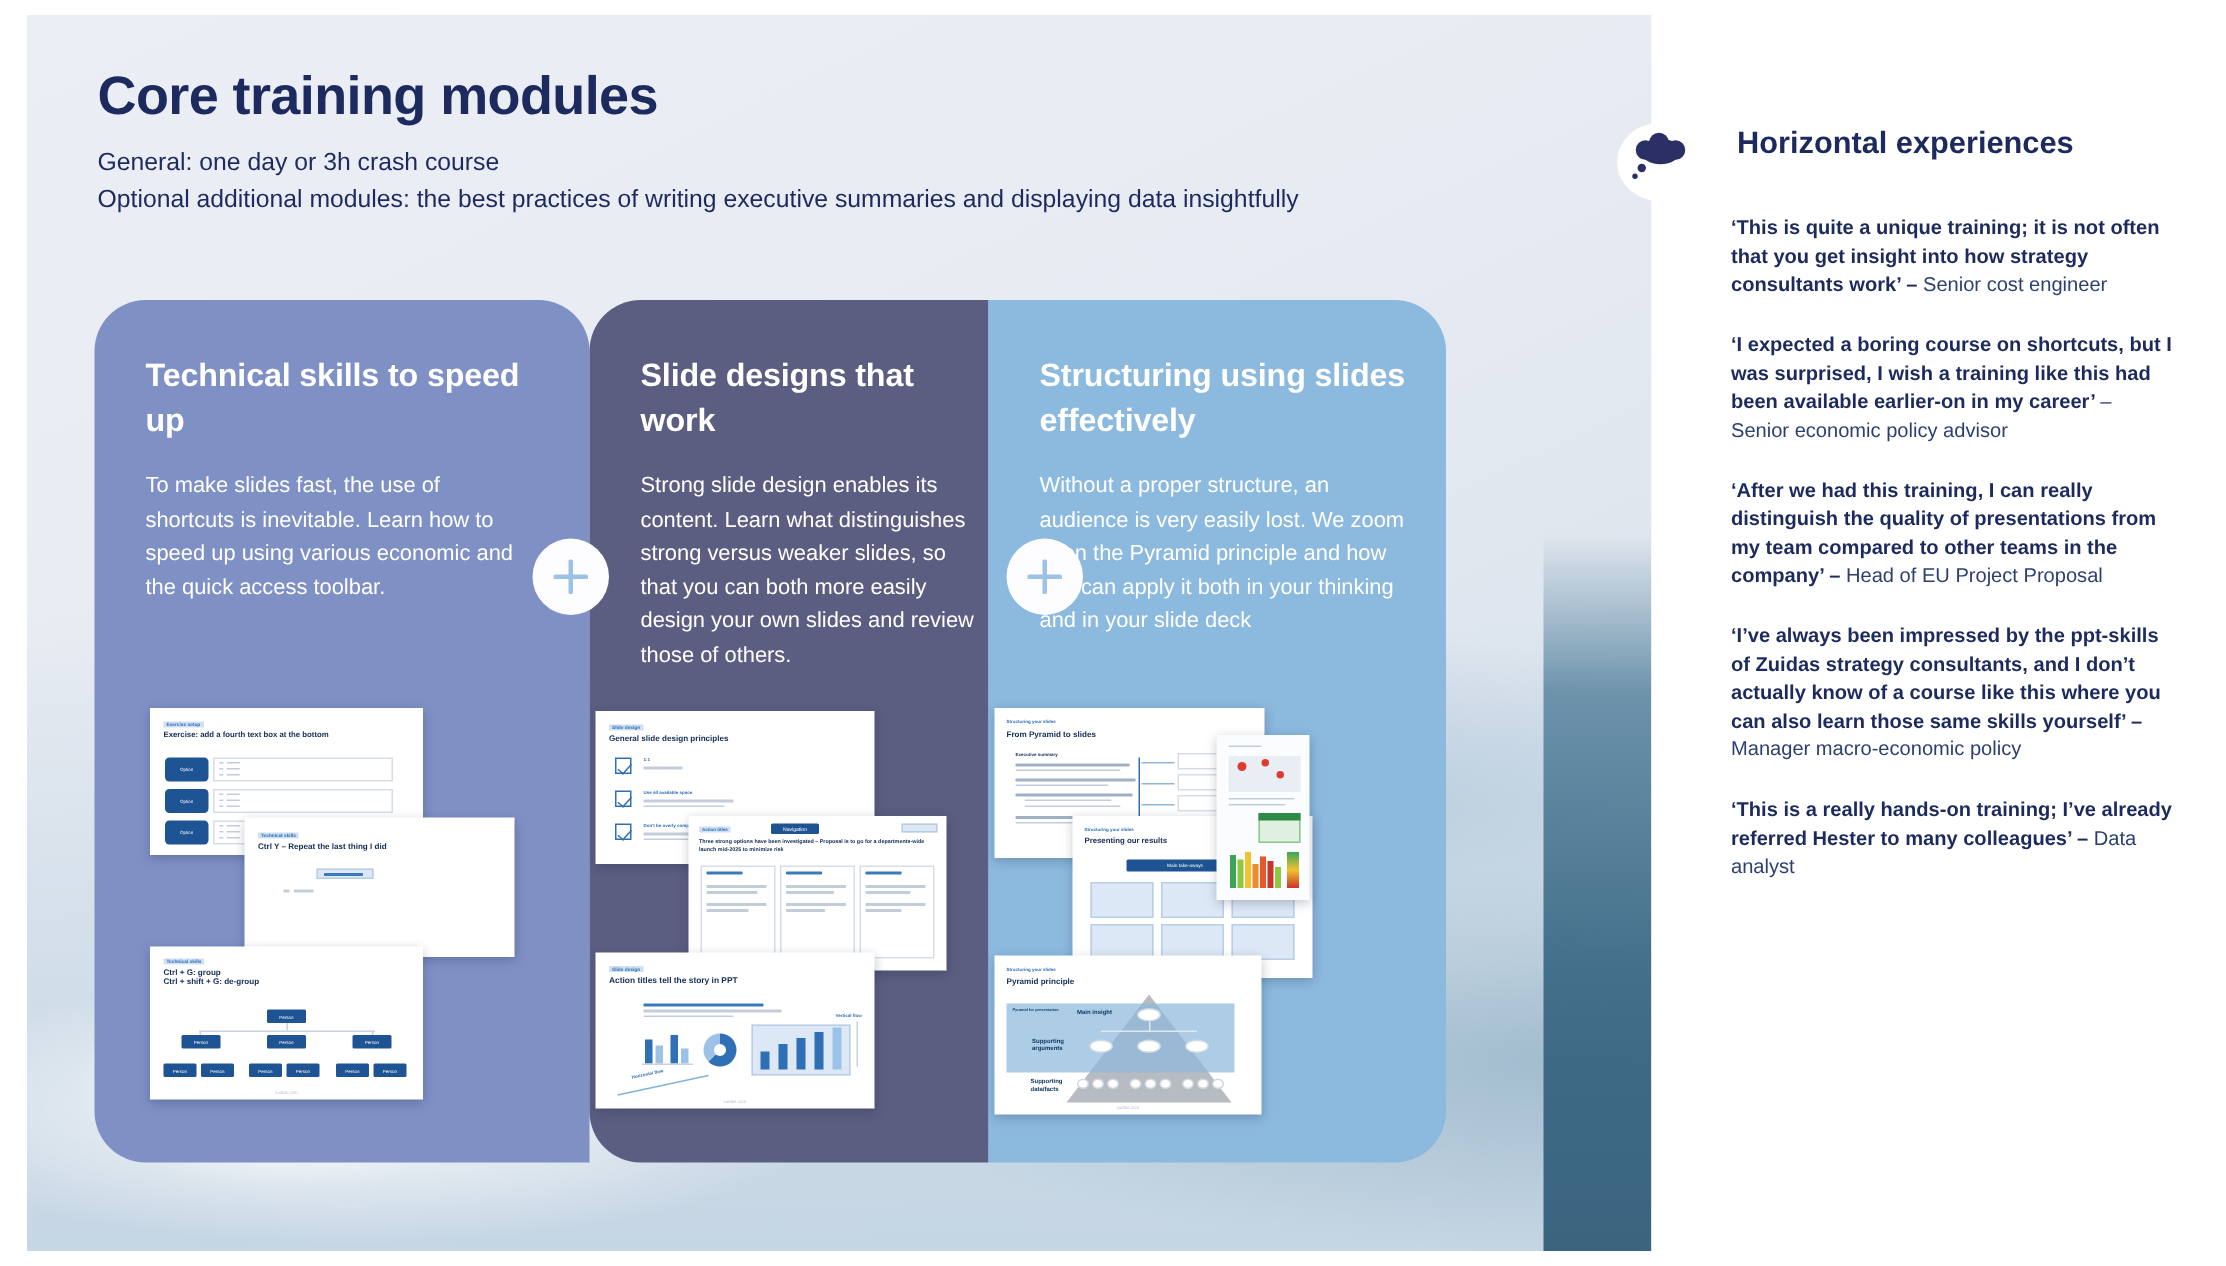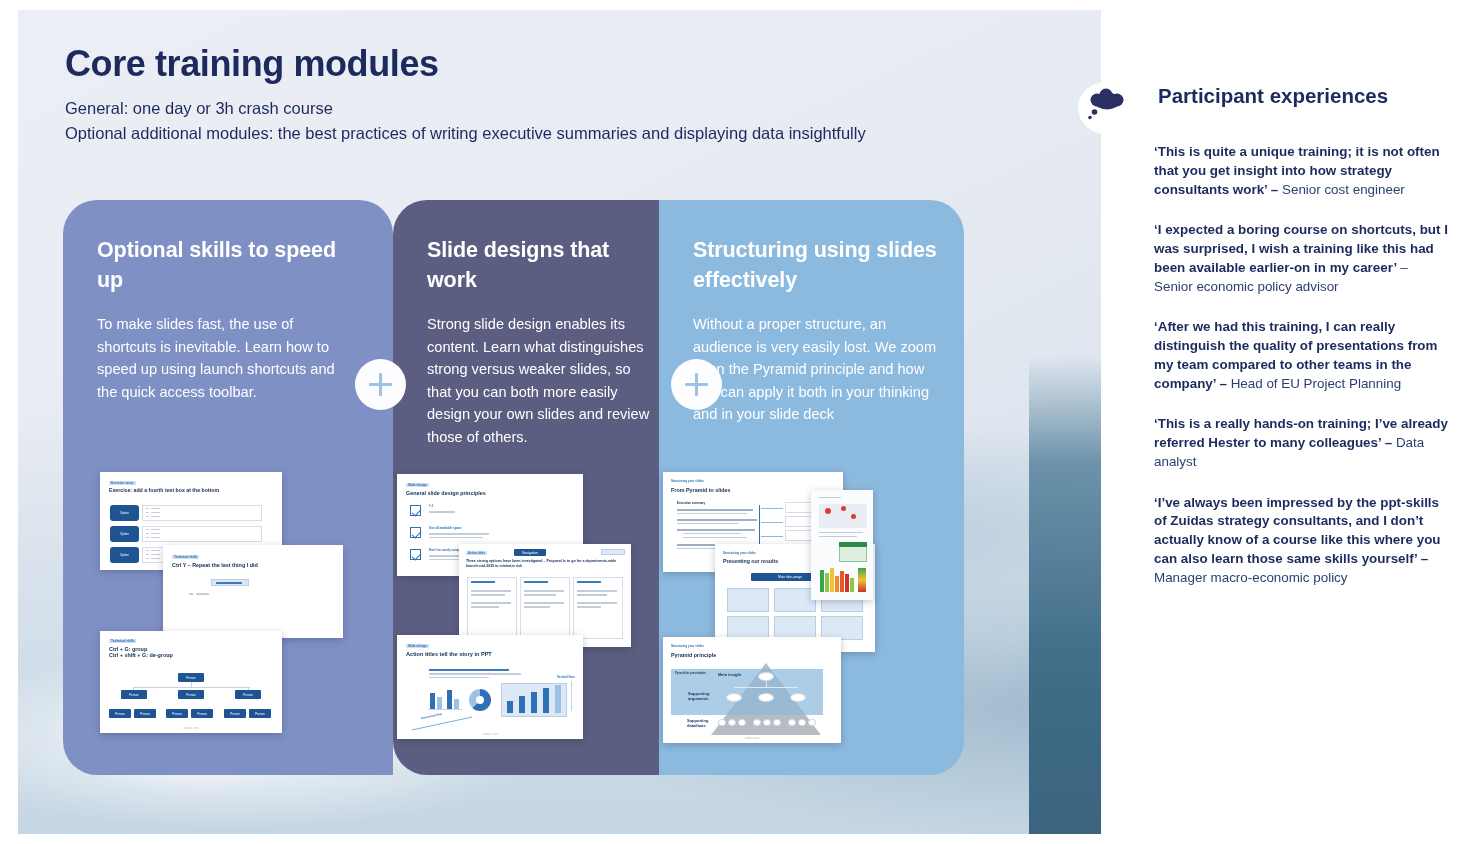--- a/index.html
+++ b/index.html
@@ -260,22 +260,22 @@
     <div class="title">Core training modules</div>
     <div class="subtitle">
       <div>General: one day or 3h crash course</div>
       <div>Optional additional modules: the best practices of writing executive summaries and displaying data insightfully</div>
     </div>
   </div>
 
   <div class="columns">
 
     <div class="col col-1">
-      <div class="col-head">Optional skills to speed up</div>
-      <div class="col-body">To make slides fast, the use of shortcuts is inevitable. Learn how to speed up using launch shortcuts and the quick access toolbar.</div>
+      <div class="col-head">Technical skills to speed up</div>
+      <div class="col-body">To make slides fast, the use of shortcuts is inevitable. Learn how to speed up using various economic and the quick access toolbar.</div>
 
       <div class="thumb" style="left:37px; top:272px; width:182px; height:98px;">
         <span class="t-eyebrow" style="font-size:3.2px; position:absolute; left:9px; top:9px; background:#cfe0f2; padding:0.5px 2px;">Exercise setup</span>
         <span class="t-title" style="font-size:5.2px; position:absolute; left:9px; top:16px;">Exercise: add a fourth text box at the bottom</span>
         <div class="row-box" style="left:42px; top:33px; width:120px; height:16px;"></div>
         <div class="blk-lbl" style="left:10px; top:33px; width:29px; height:16px; border-radius:3px;">Option</div>
         <div class="minitext" style="left:46px; top:36px; width:3px; height:1.3px;"></div>
         <div class="minitext" style="left:51px; top:36px; width:9px; height:1.3px;"></div>
         <div class="minitext" style="left:46px; top:40px; width:3px; height:1.3px;"></div>
         <div class="minitext" style="left:51px; top:40px; width:9px; height:1.3px;"></div>
@@ -514,33 +514,33 @@
         <ellipse cx="22" cy="13" rx="13" ry="8.5"></ellipse>
         <circle cx="12" cy="12" r="6.5"></circle>
         <circle cx="32" cy="12" r="6.5"></circle>
         <circle cx="21" cy="7" r="6.5"></circle>
         <circle cx="9.5" cy="24" r="2.8"></circle>
         <circle cx="5" cy="29.5" r="1.8"></circle>
       </g>
     </svg>
   </div>
 
-  <div class="panel-title">Participant experiences</div>
+  <div class="panel-title">Horizontal experiences</div>
 
   <div class="quotes">
     <div class="quote">
       <p><span>‘This is quite a unique training; it is not often that you get insight into how strategy consultants work’ – </span><span class="role">Senior cost engineer</span></p>
     </div>
     <div class="quote">
       <p><span>‘I expected a boring course on shortcuts, but I was surprised, I wish a training like this had been available earlier-on in my career’ </span><span class="role">– Senior economic policy advisor</span></p>
     </div>
     <div class="quote">
-      <p><span>‘After we had this training, I can really distinguish the quality of presentations from my team compared to other teams in the company’ – </span><span class="role">Head of EU Project Planning</span></p>
+      <p><span>‘After we had this training, I can really distinguish the quality of presentations from my team compared to other teams in the company’ – </span><span class="role">Head of EU Project Proposal</span></p>
+    </div>
+    <div class="quote">
+      <p><span>‘I’ve always been impressed by the ppt-skills of Zuidas strategy consultants, and I don’t actually know of a course like this where you can also learn those same skills yourself’ – </span><span class="role">Manager macro-economic policy</span></p>
     </div>
     <div class="quote">
       <p><span>‘This is a really hands-on training; I’ve already referred Hester to many colleagues’ – </span><span class="role">Data analyst</span></p>
     </div>
-    <div class="quote">
-      <p><span>‘I’ve always been impressed by the ppt-skills of Zuidas strategy consultants, and I don’t actually know of a course like this where you can also learn those same skills yourself’ – </span><span class="role">Manager macro-economic policy</span></p>
-    </div>
   </div>
 
 </div>
 
 </body></html>

